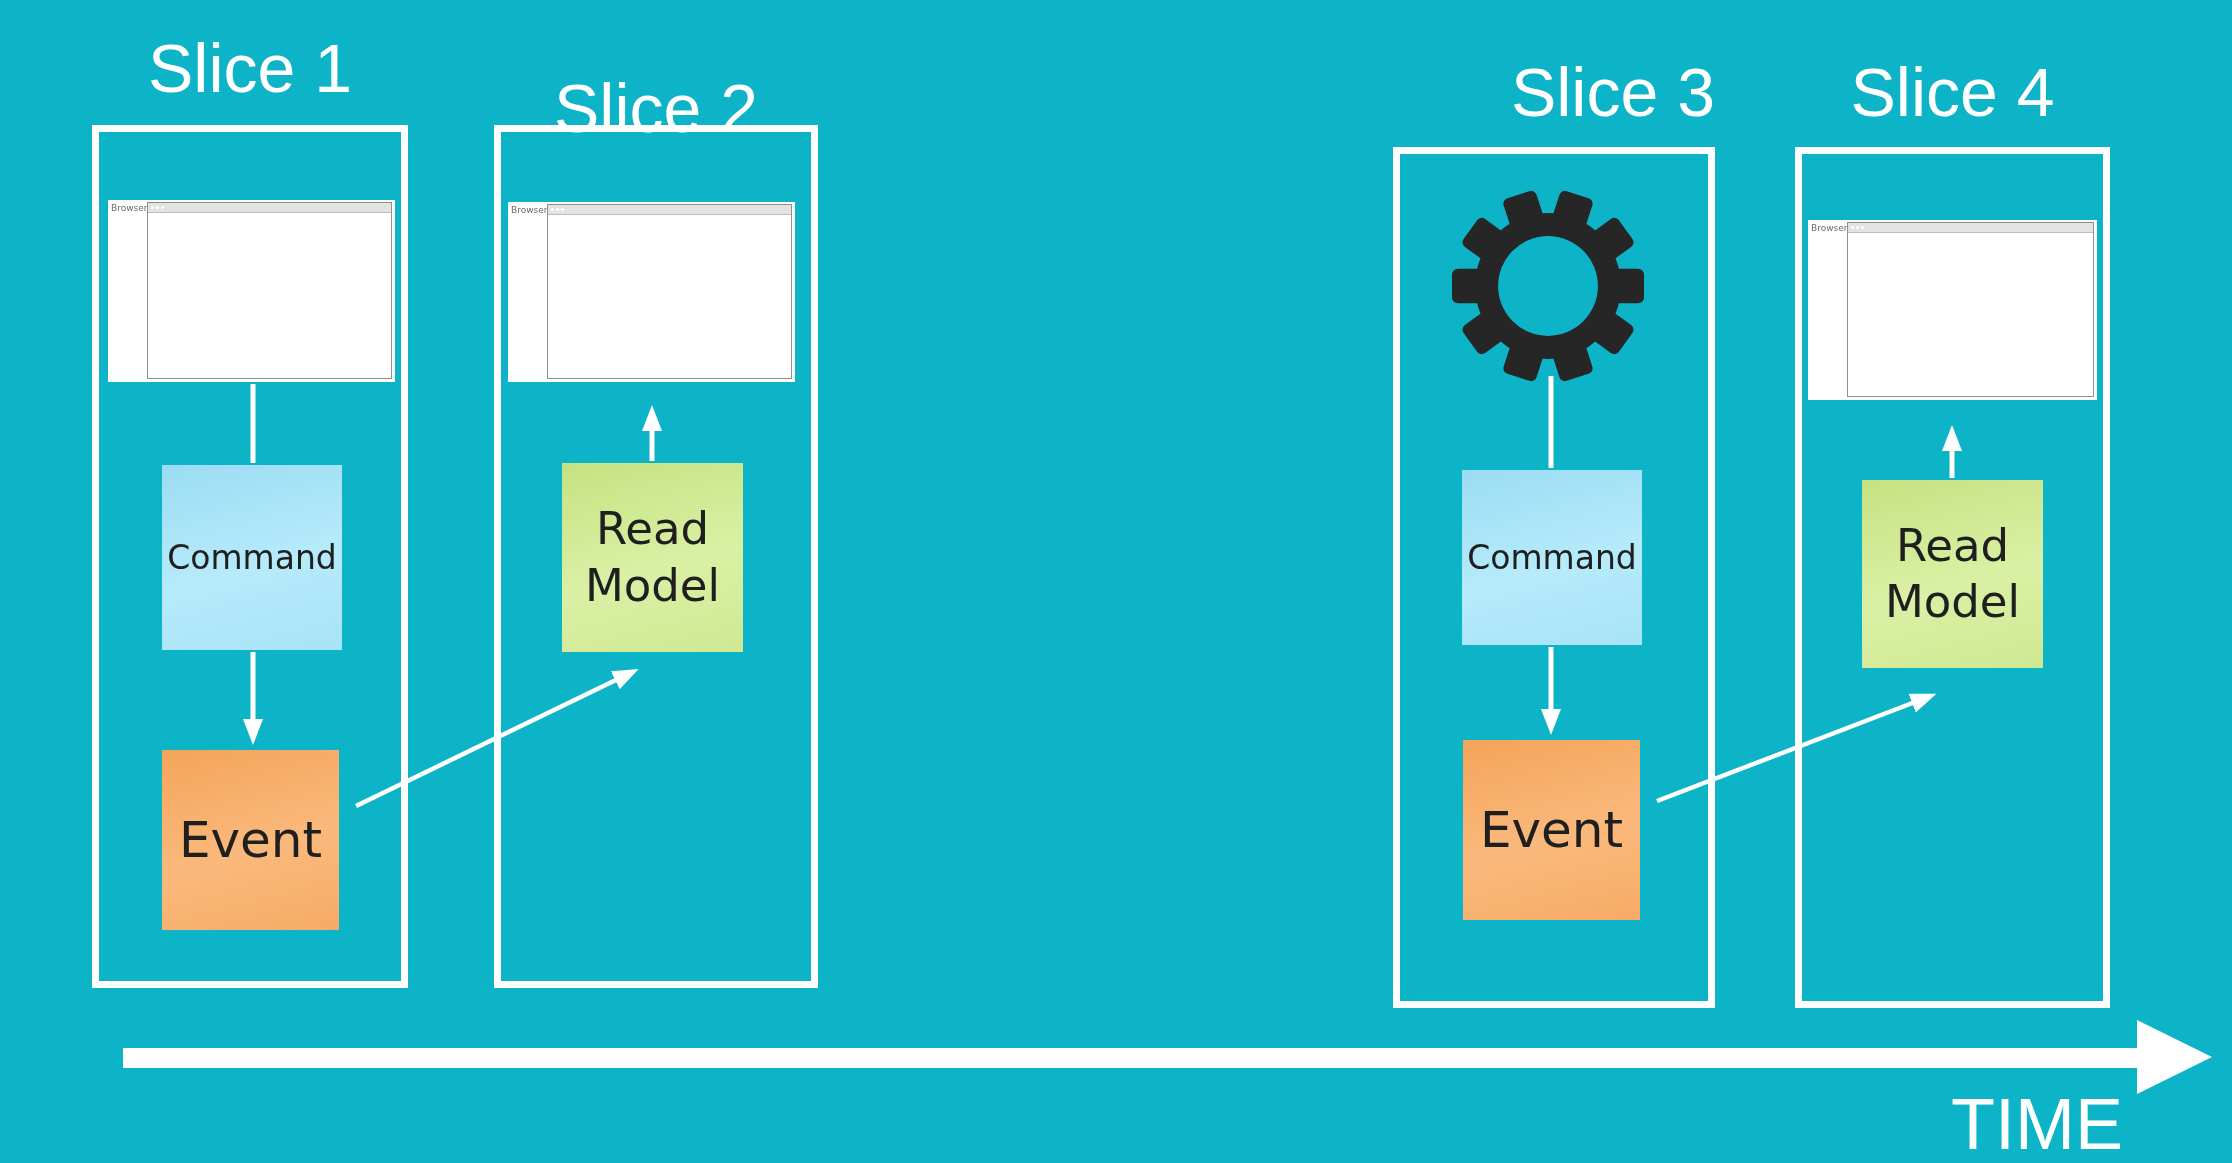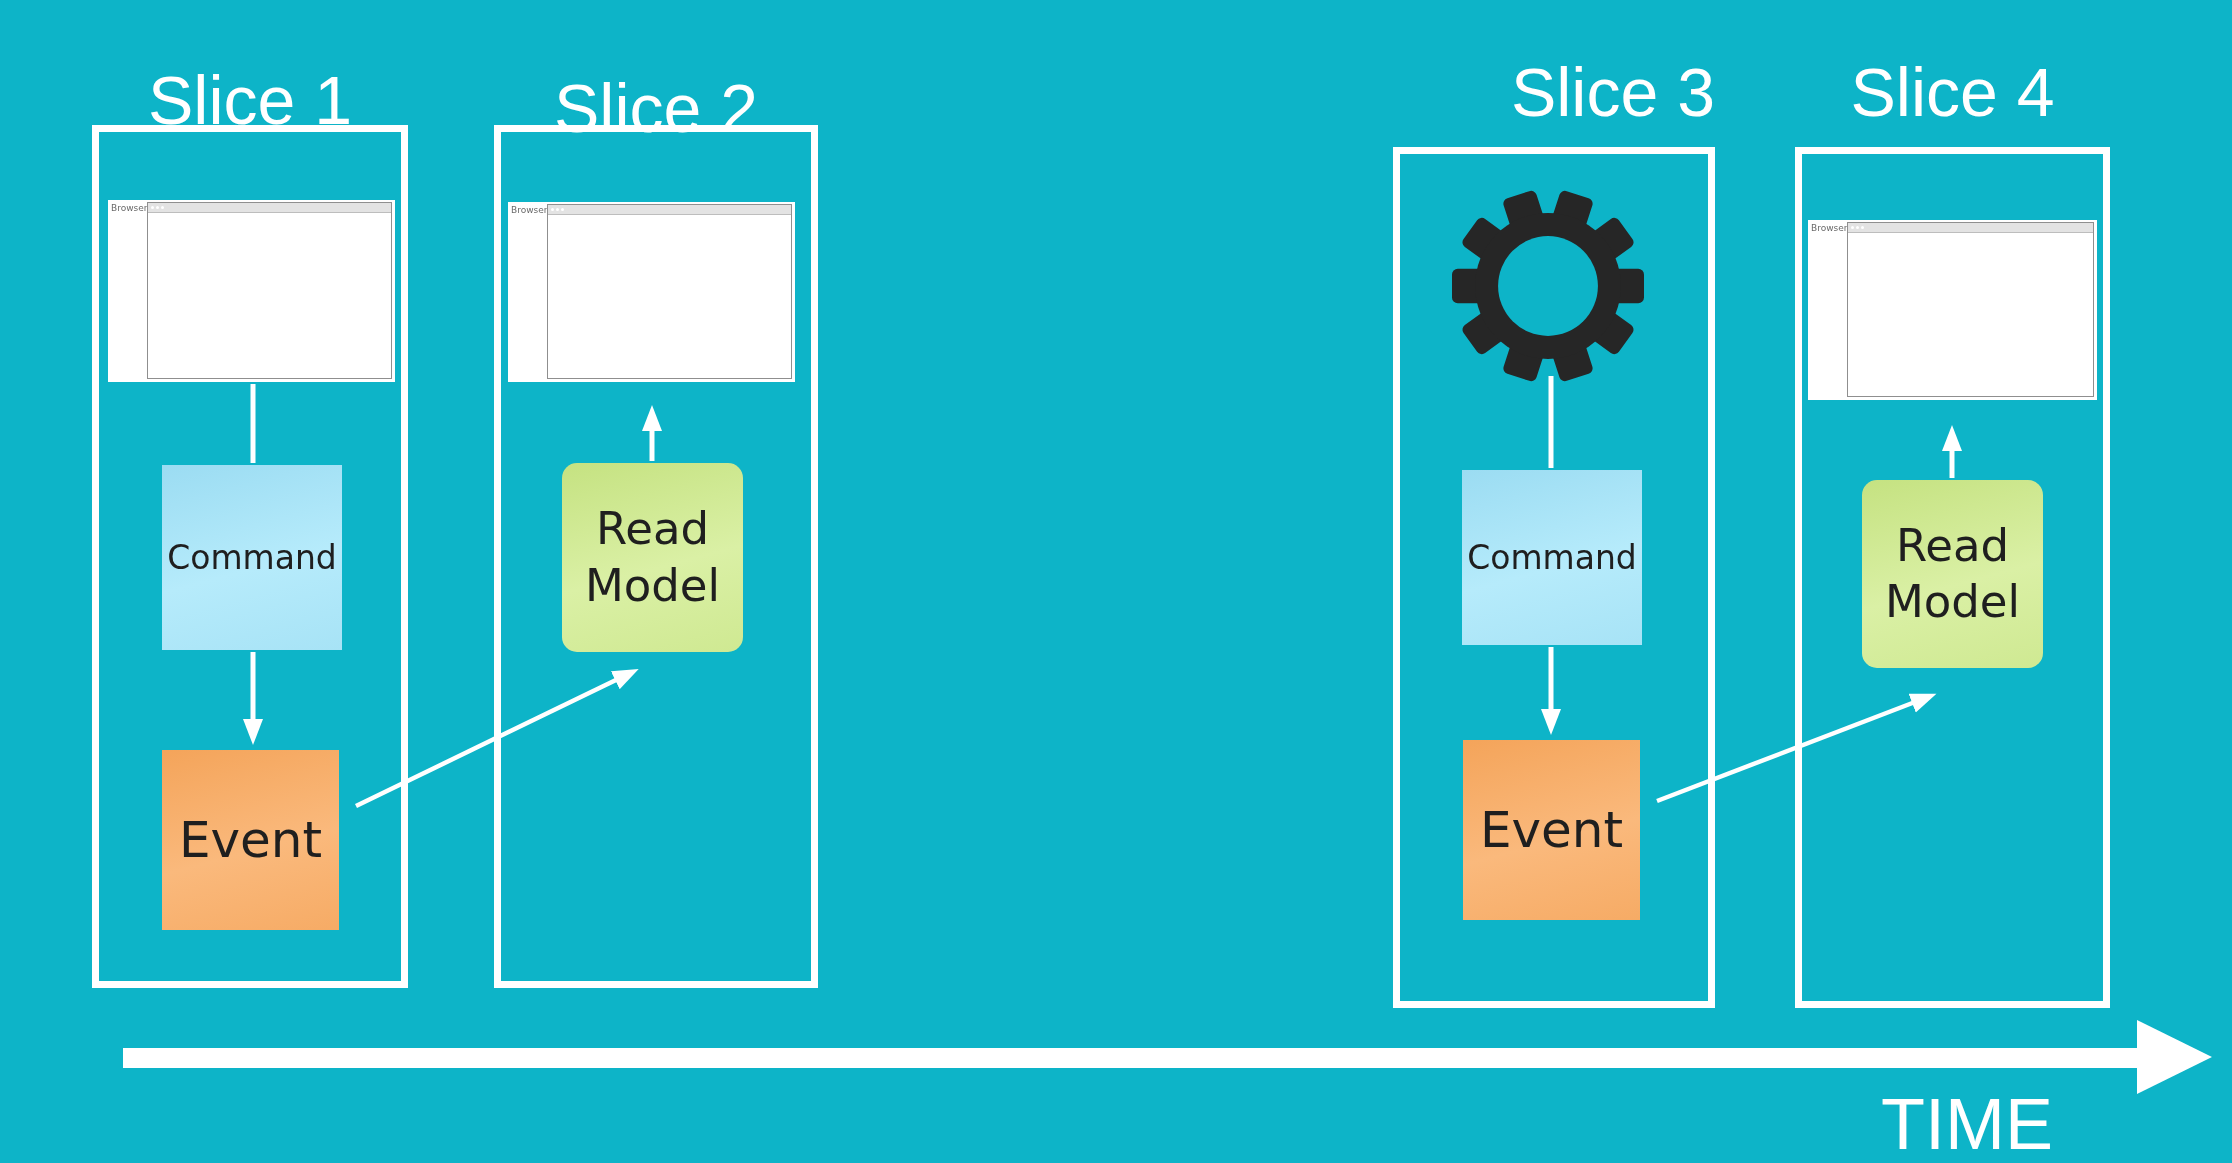--- a/index.html
+++ b/index.html
@@ -13,21 +13,21 @@
   
   .slice-title{
     position:absolute;
     color:#ffffff;
     font-size:68px;
     line-height:1.0;
     text-align:center;
     white-space:nowrap;
     font-family:"Liberation Sans", sans-serif;
   }
-  #title-1{left:92px;  width:316px; top:34px;margin-top:32px;}
+  #title-1{left:92px;  width:316px; top:34px;}
   #title-2{left:494px; width:324px; top:34px;margin-top:40px;}
   #title-3{left:1393px;width:322px; top:58px;text-align:right;}
   #title-4{left:1795px;width:315px; top:58px;}
 
   
   .slice-box{
     position:absolute;
     border:7px solid #ffffff;
     box-sizing:border-box;
   }
@@ -78,42 +78,42 @@
   .note{
     position:absolute;
     display:flex;align-items:center;justify-content:center;
     text-align:center;
     color:#1f1f1f;
     font-family:"DejaVu Sans", sans-serif;
     box-sizing:border-box;
   }
   .note.command{background:linear-gradient(165deg,#9bdcf2 0%,#b6ebfb 55%,#a7e3f6 100%);}
   .note.event{background:linear-gradient(165deg,#f4a45a 0%,#fab97c 55%,#f6ab65 100%);}
-  .note.read-model{background:linear-gradient(165deg,#c5e281 0%,#daf0a5 55%,#cfe992 100%);border-radius:15px;}
+  .note.read-model{background:linear-gradient(165deg,#c5e281 0%,#daf0a5 55%,#cfe992 100%);}
 
   #command-1{left:162px; top:465px; width:180px; height:185px; font-size:33px;}
   #event-1  {left:162px; top:750px; width:177px; height:180px; font-size:50px;}
   #read-2   {left:562px; top:463px; width:181px; height:189px; font-size:45px; line-height:1.25;}
   #command-3{left:1462px;top:470px; width:180px; height:175px; font-size:33px;}
   #event-3  {left:1463px;top:740px; width:177px; height:180px; font-size:50px;}
   #read-4   {left:1862px;top:480px; width:181px; height:188px; font-size:45px; line-height:1.25;}
 
   
   #gear-3{position:absolute; left:1452px; top:190px; width:192px; height:192px;}
 
   
   #arrows{
     position:absolute;left:0;top:0;width:2232px;height:1163px;
     pointer-events:none;
   }
 
   
   #time-label{
     position:absolute;
-    left:1862px; top:1088px; width:210px;
+    left:1932px; top:1088px; width:210px;
     text-align:center;
     color:#ffffff;
     font-size:72px;
     line-height:1.0;
     font-family:"Liberation Sans", sans-serif;
   }
 </style>
 </head>
 <body>
 

